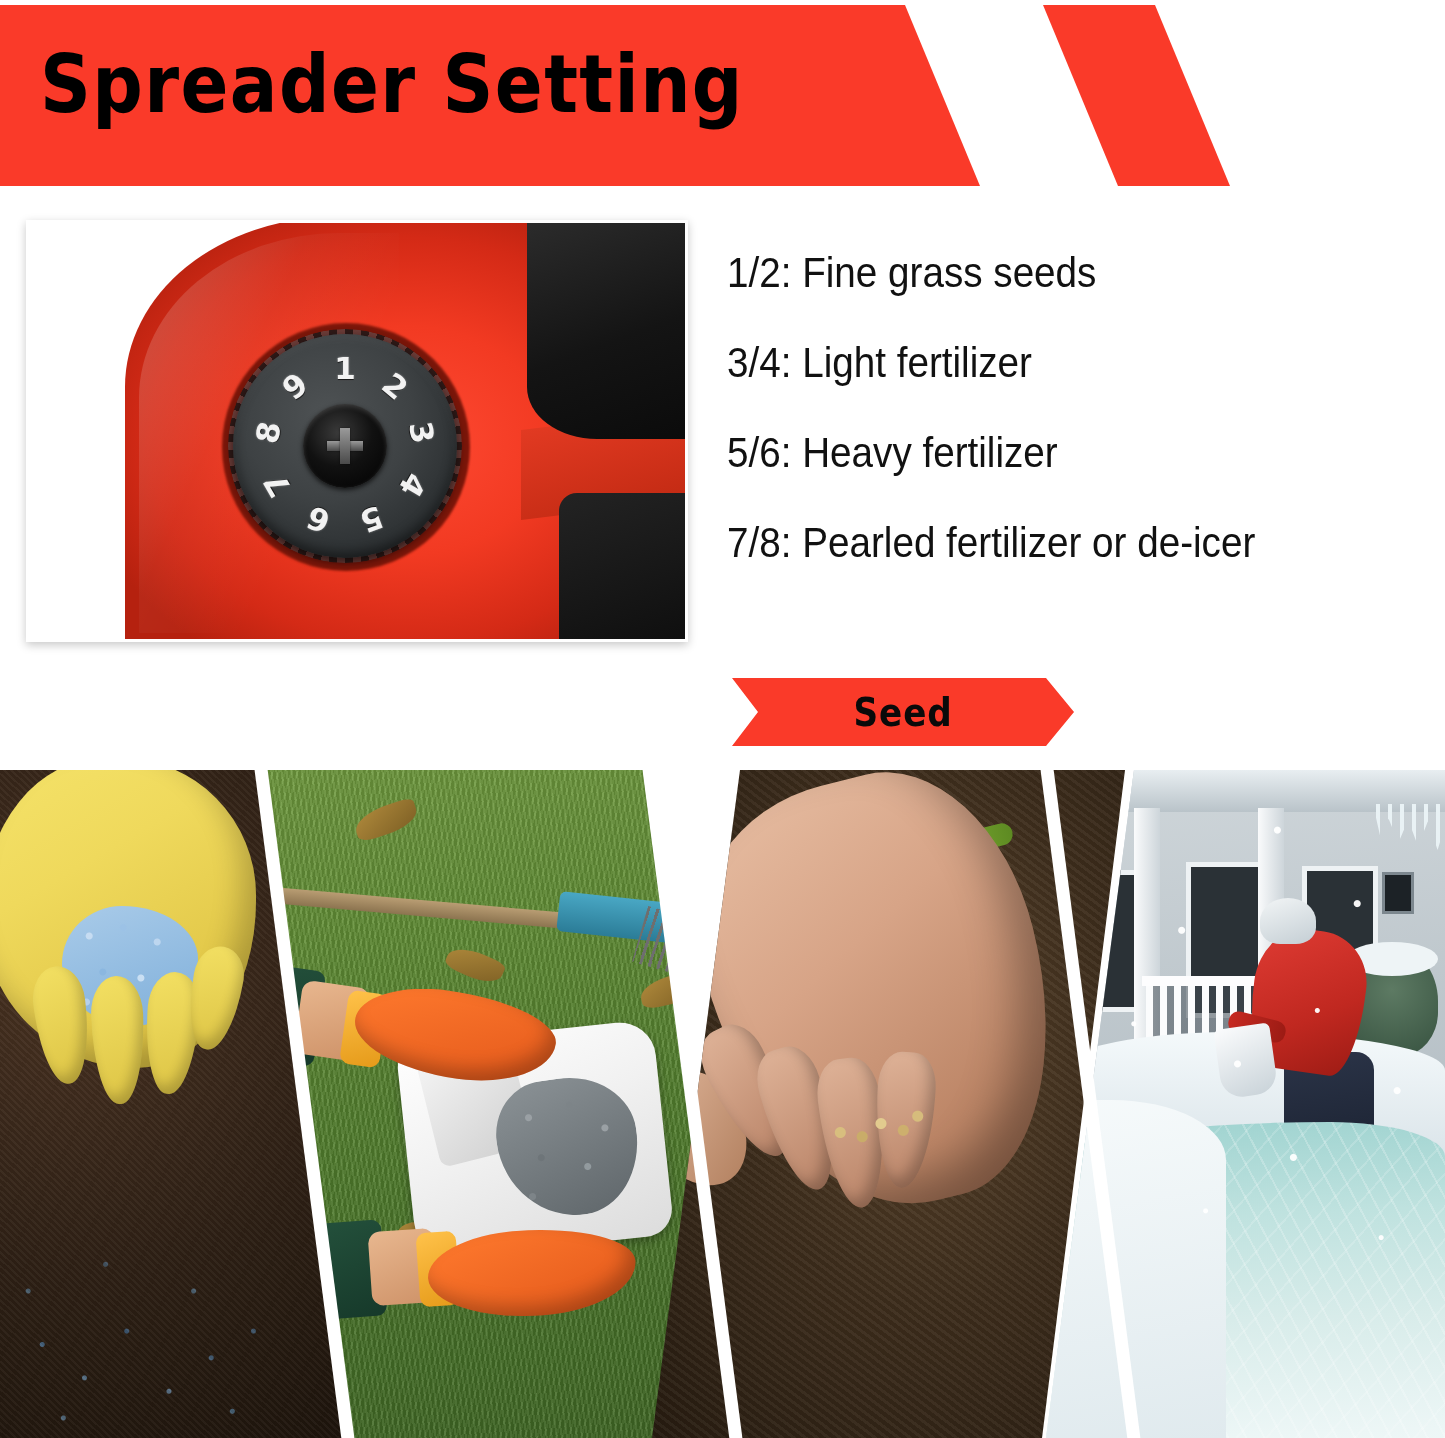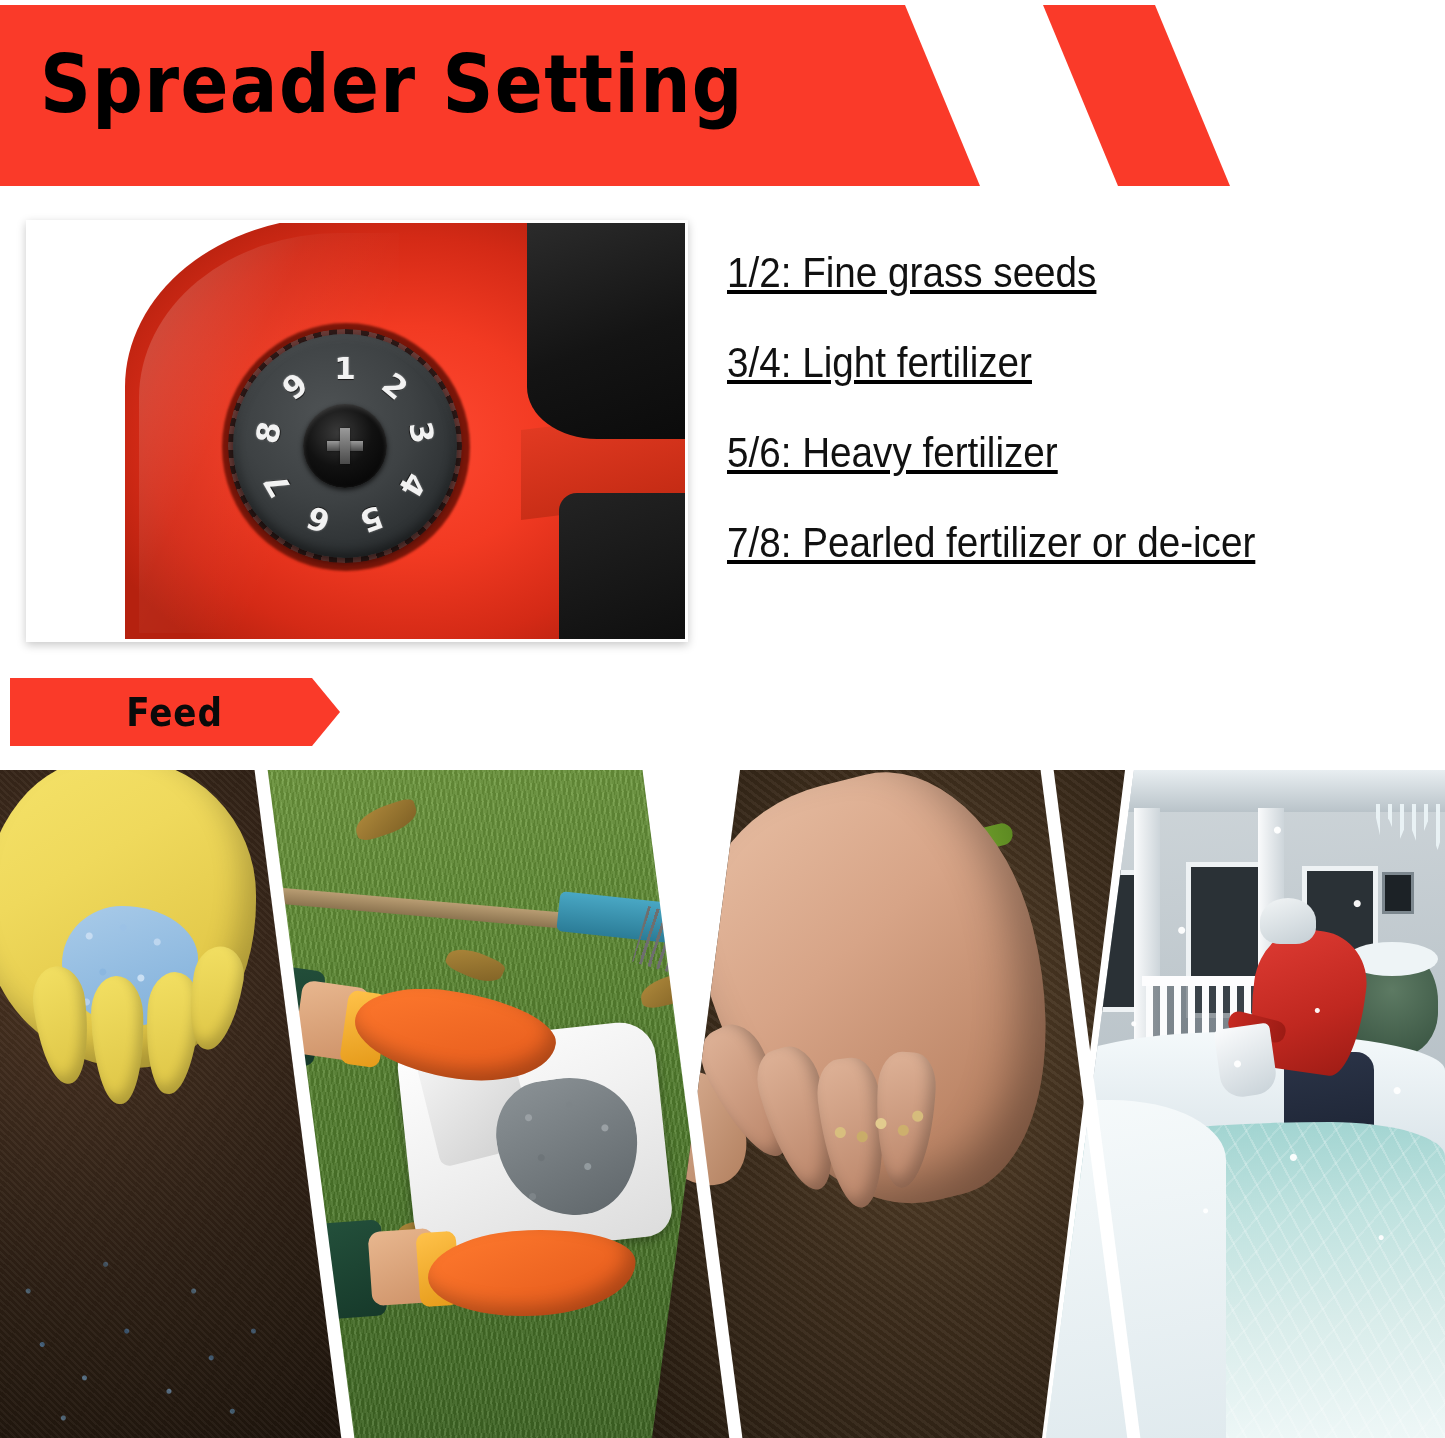--- a/index.html
+++ b/index.html
@@ -124,21 +124,21 @@
     position:absolute;left:50%;top:50%;width:40px;height:40px;margin:-20px 0 0 -20px;
   }
   .dial-screw i{
     position:absolute;background:linear-gradient(180deg,#9a9a9a,#4a4a4a);
     box-shadow:0 0 2px rgba(0,0,0,0.6);
   }
   .dial-screw .h{left:2px;top:15px;width:36px;height:10px;}
   .dial-screw .v{left:15px;top:2px;width:10px;height:36px;}
 
   
-  .spec-list{position:absolute;left:727px;top:252px;width:700px;text-decoration:underline;}
+  .spec-list{position:absolute;left:727px;top:252px;width:700px;}
   .spec-line{
     font-family:"Liberation Sans", sans-serif;
     font-size:42px;
     color:#111111;
     line-height:1;
     margin-bottom:48px;
     transform:scaleX(0.92);
     transform-origin:left center;
     white-space:nowrap;
   }
@@ -433,22 +433,22 @@
 </div>
 
 <div class="spec-list">
   <div class="spec-line">1/2: Fine grass seeds</div>
   <div class="spec-line">3/4: Light fertilizer</div>
   <div class="spec-line">5/6: Heavy fertilizer</div>
   <div class="spec-line">7/8: Pearled fertilizer or de-icer</div>
 </div>
 
 <div class="cat-row">
-  <div class="cat cat-0">
-    <span class="cat-label">Feed</span>
+  <div class="cat cat-2">
+    <span class="cat-label">Seed</span>
   </div>
 </div>
 
 <div class="strip">
 
   <div class="pane p1">
     <div class="pane-inner">
       <div class="soil-1"></div>
       <div class="glove-y"></div>
       <div class="granules-hand"></div>

